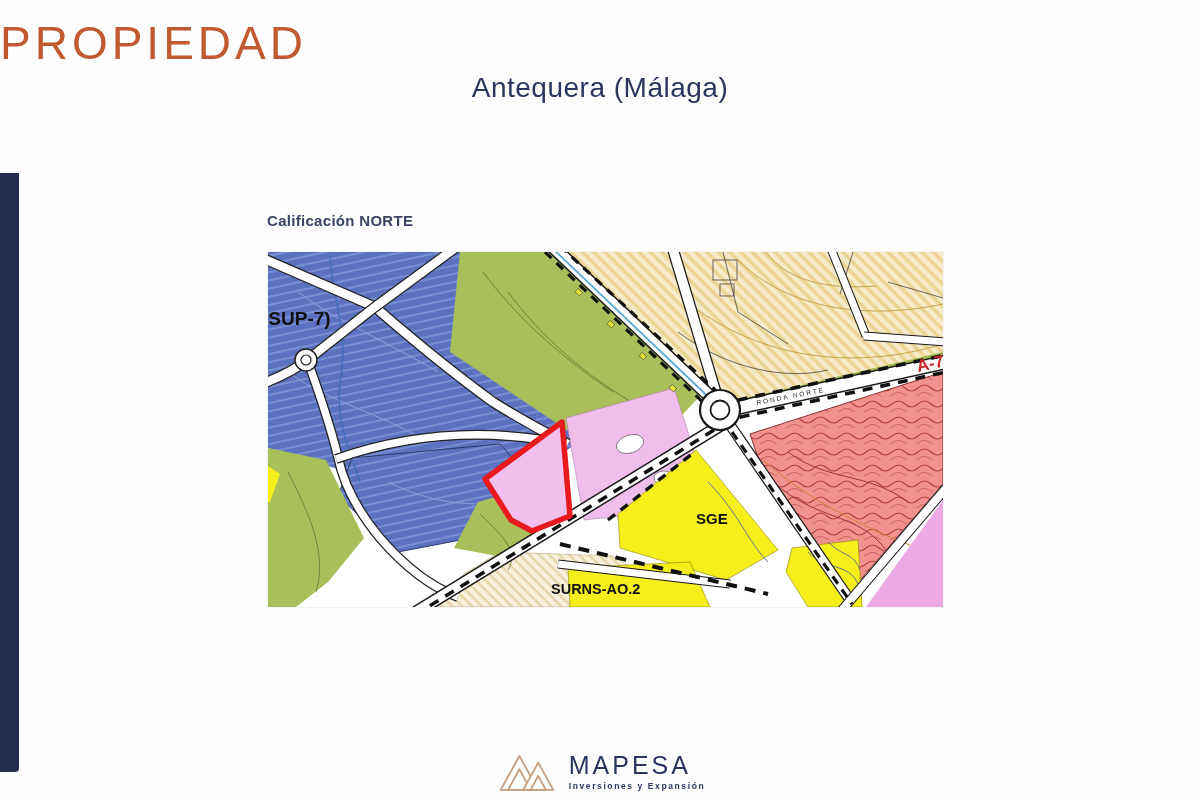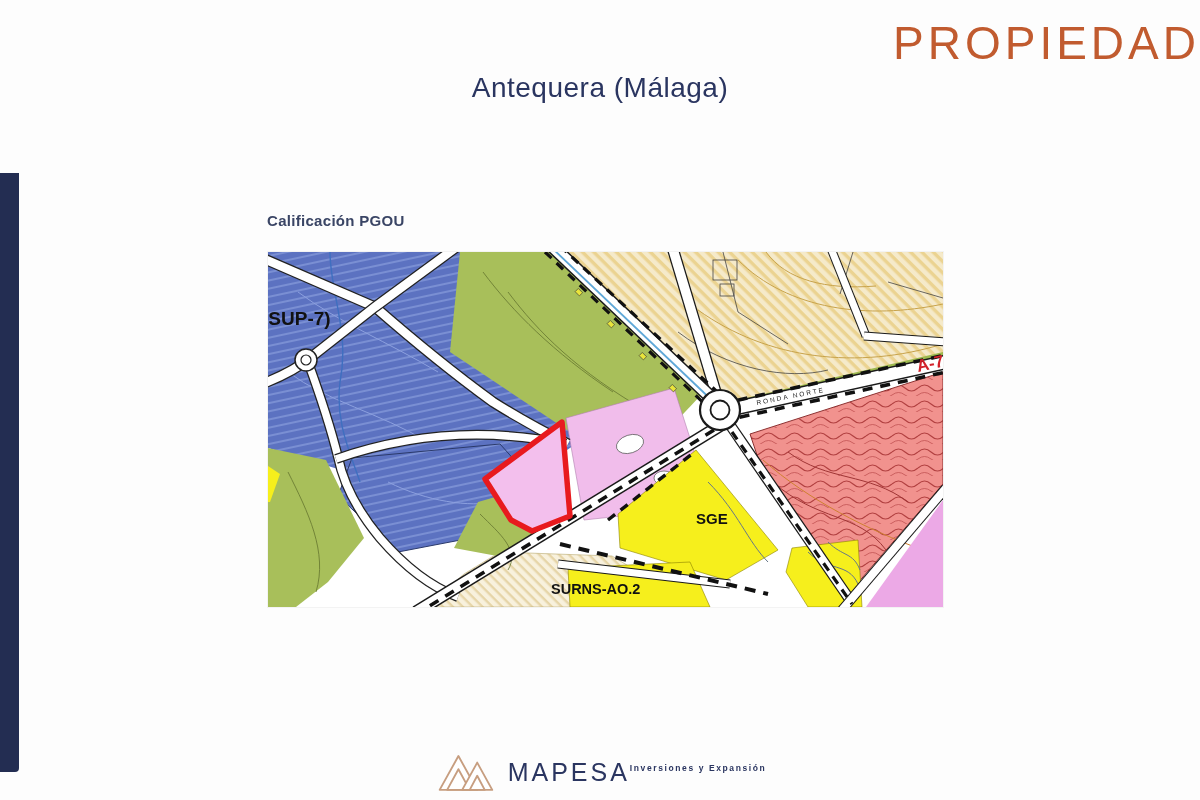--- a/index.html
+++ b/index.html
@@ -7,57 +7,57 @@
     width:1200px;height:800px;position:relative;overflow:hidden;
     background:#fdfdfd;
     font-family:"Liberation Sans", sans-serif;
   }
   .left-bar{
     position:absolute;left:0;top:173px;width:19px;height:599px;
     background:#232d52;border-radius:0 0 4px 0;
   }
   .title{
     position:absolute;top:16px;left:0;width:100%;
-    text-align:right;font-size:46px;font-weight:500;
+    text-align:left;font-size:46px;font-weight:500;
     letter-spacing:4px;color:#c15b2f;
   }
   .subtitle{
     position:absolute;top:72px;left:0;width:100%;
     text-align:center;font-size:28px;font-weight:400;
     letter-spacing:0.5px;color:#2a3560;
   }
   .map-caption{
     position:absolute;left:267px;top:212px;
     font-size:15px;font-weight:600;letter-spacing:0.3px;color:#3a4565;
   }
   .map-wrap{
     position:absolute;left:268px;top:252px;width:675px;height:355px;
     box-shadow:0 0 0 1px rgba(0,0,0,0.04);
   }
   .footer{
     position:absolute;left:0;top:748px;width:100%;
     display:flex;align-items:center;justify-content:center;gap:12px;
   }
-  .brand-block{display:flex;flex-direction:row;}
+  .brand-block{display:flex;flex-direction:column;}
   .brand-name{
     font-size:25px;font-weight:500;letter-spacing:3px;color:#2a3560;line-height:1;
   }
   .brand-tagline{
     font-size:8.5px;font-weight:600;letter-spacing:1.6px;color:#2a3560;margin-top:3px;
   }
   svg text{font-family:"Liberation Sans", sans-serif;}
 </style>
 </head>
 <body>
 
 <div class="left-bar"></div>
 
 <div class="title">PROPIEDAD</div>
 <div class="subtitle">Antequera (Málaga)</div>
-<div class="map-caption">Calificación PGOU</div>
+<div class="map-caption">Calificación NORTE</div>
 
 <div class="map-wrap">
 <svg width="675" height="355" viewBox="0 0 675 355">
   <defs>
     <pattern id="pBlue" width="12" height="8" patternUnits="userSpaceOnUse" patternTransform="rotate(-12)">
       <rect width="12" height="8" fill="#5c72c1"></rect>
       <line x1="0" y1="4" x2="12" y2="4" stroke="#8fa2df" stroke-width="1.2"></line>
     </pattern>
     <pattern id="pBeige" width="8" height="8" patternUnits="userSpaceOnUse" patternTransform="rotate(45)">
       <rect width="8" height="8" fill="#f5eaca"></rect>

